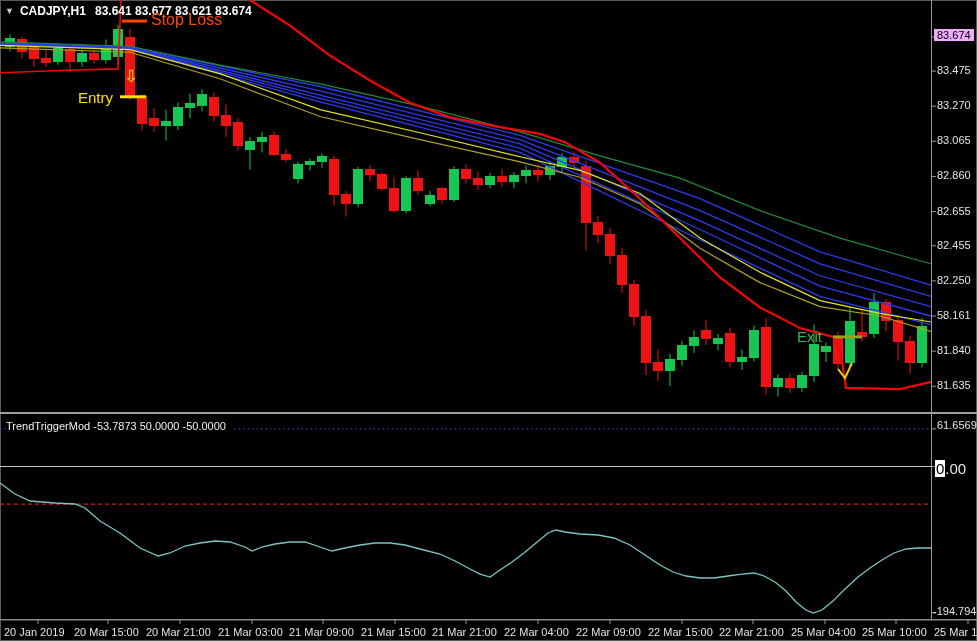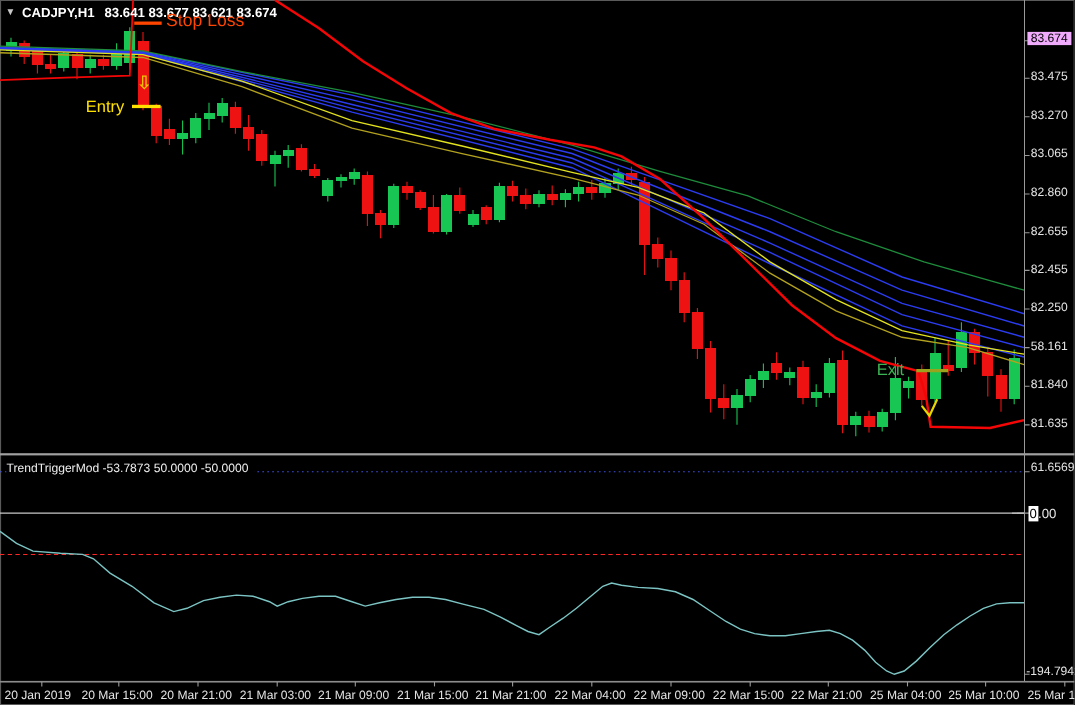--- a/index.html
+++ b/index.html
@@ -9,21 +9,21 @@
     box-shadow:inset 0 0 0 1px #5a5a5a;
   }
   svg{position:absolute;left:0;top:0;}
   .overlay{position:absolute;left:0;top:0;width:977px;height:641px;pointer-events:none;}
   .overlay > *{pointer-events:auto;}
   .chart-title{position:absolute;left:5px;top:4px;color:#fff;font-size:12px;font-weight:bold;white-space:nowrap;text-align:right;}
   .chart-title .tri{display:inline-block;color:#c8c8c8;font-size:9px;vertical-align:1px;margin-right:6px;}
   .chart-title .ohlc{margin-left:9px;font-weight:bold;}
   .axis-label{position:absolute;font-size:11px;color:#e4e4e4;white-space:nowrap;}
   .cur-box{position:absolute;font-size:11px;background:#f0abfc;color:#000;padding:0 3px;white-space:nowrap;}
-  .zero-box{position:absolute;font-size:12px;color:#e4e4e4;white-space:nowrap;}
+  .zero-box{position:absolute;font-size:15px;color:#e4e4e4;white-space:nowrap;}
   .zero-box .b{background:#fff;color:#000;padding:0 1px;}
   .ann{position:absolute;font-weight:normal;white-space:nowrap;}
   .ann-sl{left:151px;top:11px;font-size:16px;color:#ff4500;}
   .ann-entry{left:78px;top:89px;font-size:15px;color:#ffe100;}
   .ann-exit{left:797px;top:328px;font-size:15px;color:#3cb354;}
   .ann-signal{left:137px;top:482px;font-size:16px;color:#e3c212;}
   .ann-signal .arr{color:#c9c514;margin-right:5px;}
   .entry-arrow{position:absolute;left:124px;top:66px;font-size:17px;font-weight:bold;color:#e8c400;}
   .ind-title{position:absolute;left:6px;top:420px;font-size:11px;color:#efefef;background:#000;padding-right:5px;white-space:nowrap;}
 </style>

